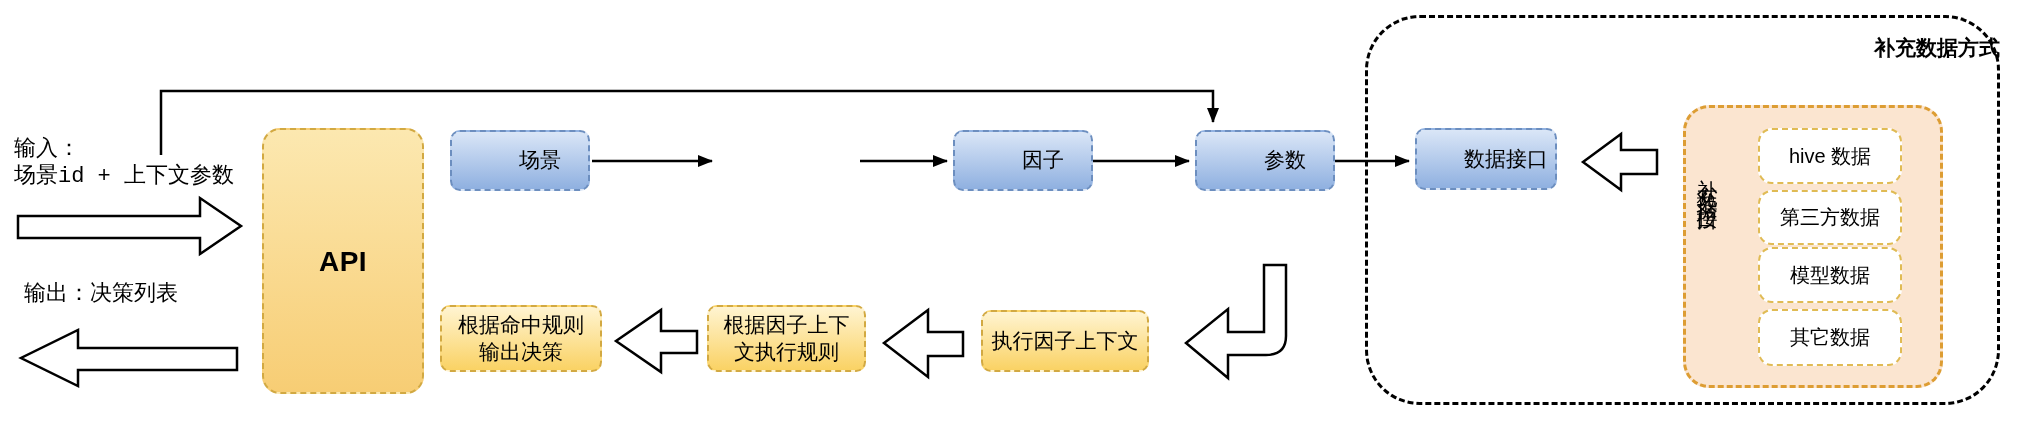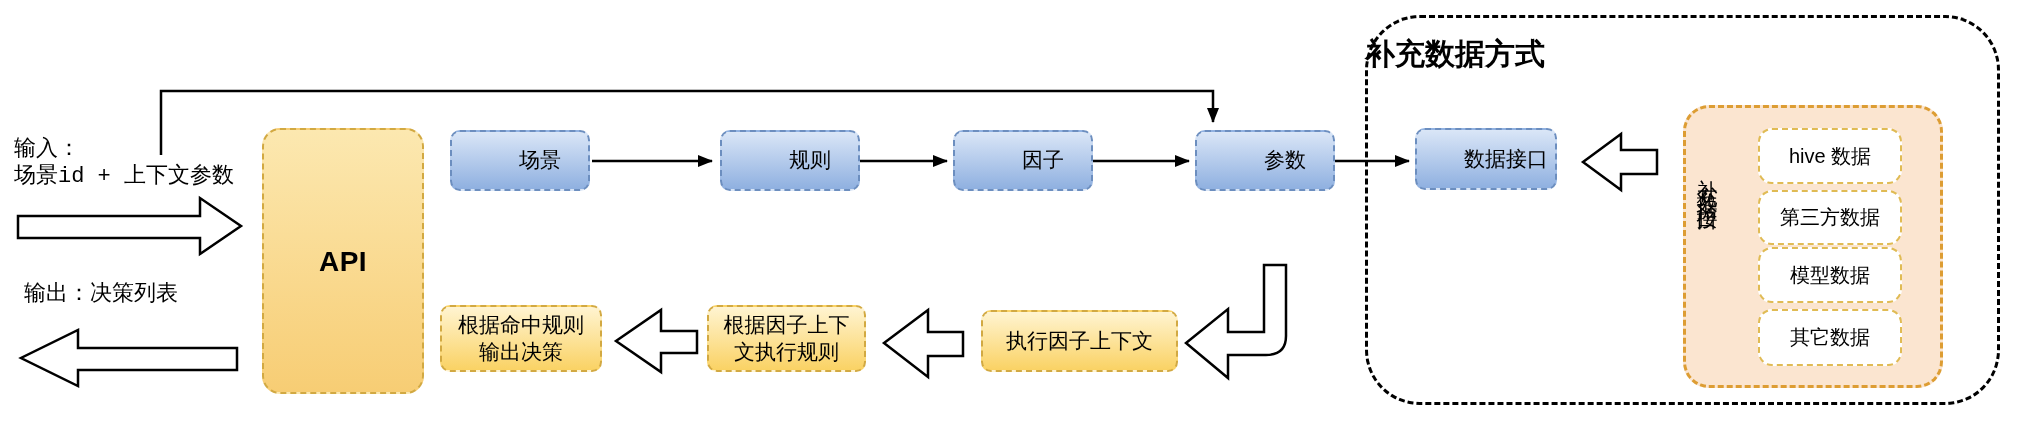--- a/index.html
+++ b/index.html
@@ -34,21 +34,21 @@
     position:absolute;box-sizing:border-box;
     border:3px dashed var(--orange-stroke);border-radius:26px;
     background:var(--orange-fill);
   }
   .white-box{
     position:absolute;box-sizing:border-box;display:flex;align-items:center;justify-content:center;
     border:2.5px dashed var(--white-box-stroke);border-radius:14px;background:#fff;
     font-size:20px;white-space:nowrap;
   }
   .frame-title{
-    position:absolute;text-align:left;font-size:30px;font-weight:700;
+    position:absolute;text-align:right;font-size:21px;font-weight:700;
   }
   .side-label{
     position:absolute;font-size:22px;font-weight:500;white-space:pre-line;line-height:27px;font-family:Liberation Mono, monospace;
   }
   .v-label{
     position:absolute;writing-mode:vertical-rl;text-orientation:upright;
     font-size:21px;letter-spacing:7px;line-height:1;
   }
   svg.overlay{position:absolute;left:0;top:0;pointer-events:none;}
   .solid-line{stroke:var(--line);stroke-width:2.5;fill:none;}
@@ -59,30 +59,29 @@
 
 <div id="canvas">
 
   <div class="side-label" style="left:14px;top:136px;">输入：
 场景id + 上下文参数</div>
   <div class="side-label" style="left:24px;top:281px;">输出：决策列表</div>
 
   <div class="node api-box" style="left:262px;top:128px;width:162px;height:266px;">API</div>
 
   <div class="node node-blue" style="left:450px;top:130px;width:140px;height:61px;">场景</div>
-  <div class="node node-blue" style="left:720px;top:130px;width:140px;height:61px;">规则</div>
   <div class="node node-blue" style="left:953px;top:130px;width:140px;height:61px;">因子</div>
   <div class="node node-blue" style="left:1195px;top:130px;width:140px;height:61px;">参数</div>
   <div class="node node-blue" style="left:1415px;top:128px;width:142px;height:62px;">数据接口</div>
 
   <div class="node node-gold" style="left:440px;top:305px;width:162px;height:67px;">根据命中规则
 输出决策</div>
   <div class="node node-gold" style="left:707px;top:305px;width:159px;height:67px;">根据因子上下
 文执行规则</div>
-  <div class="node node-gold" style="left:981px;top:310px;width:197px;height:62px;">执行因子上下文</div>
+  <div class="node node-gold" style="left:981px;top:310px;width:168px;height:62px;">执行因子上下文</div>
 
   <div class="big-frame" style="left:1365px;top:15px;width:635px;height:390px;"></div>
   <div class="frame-title" style="left:1365px;top:34px;width:635px;">补充数据方式</div>
 
   <div class="orange-frame" style="left:1683px;top:105px;width:260px;height:283px;"></div>
   <div class="v-label" style="left:1697px;top:162px;height:180px;">补充数据接口</div>
 
   <div class="white-box" style="left:1758px;top:128px;width:144px;height:56px;">hive 数据</div>
   <div class="white-box" style="left:1758px;top:190px;width:144px;height:55px;">第三方数据</div>
   <div class="white-box" style="left:1758px;top:247px;width:144px;height:56px;">模型数据</div>

